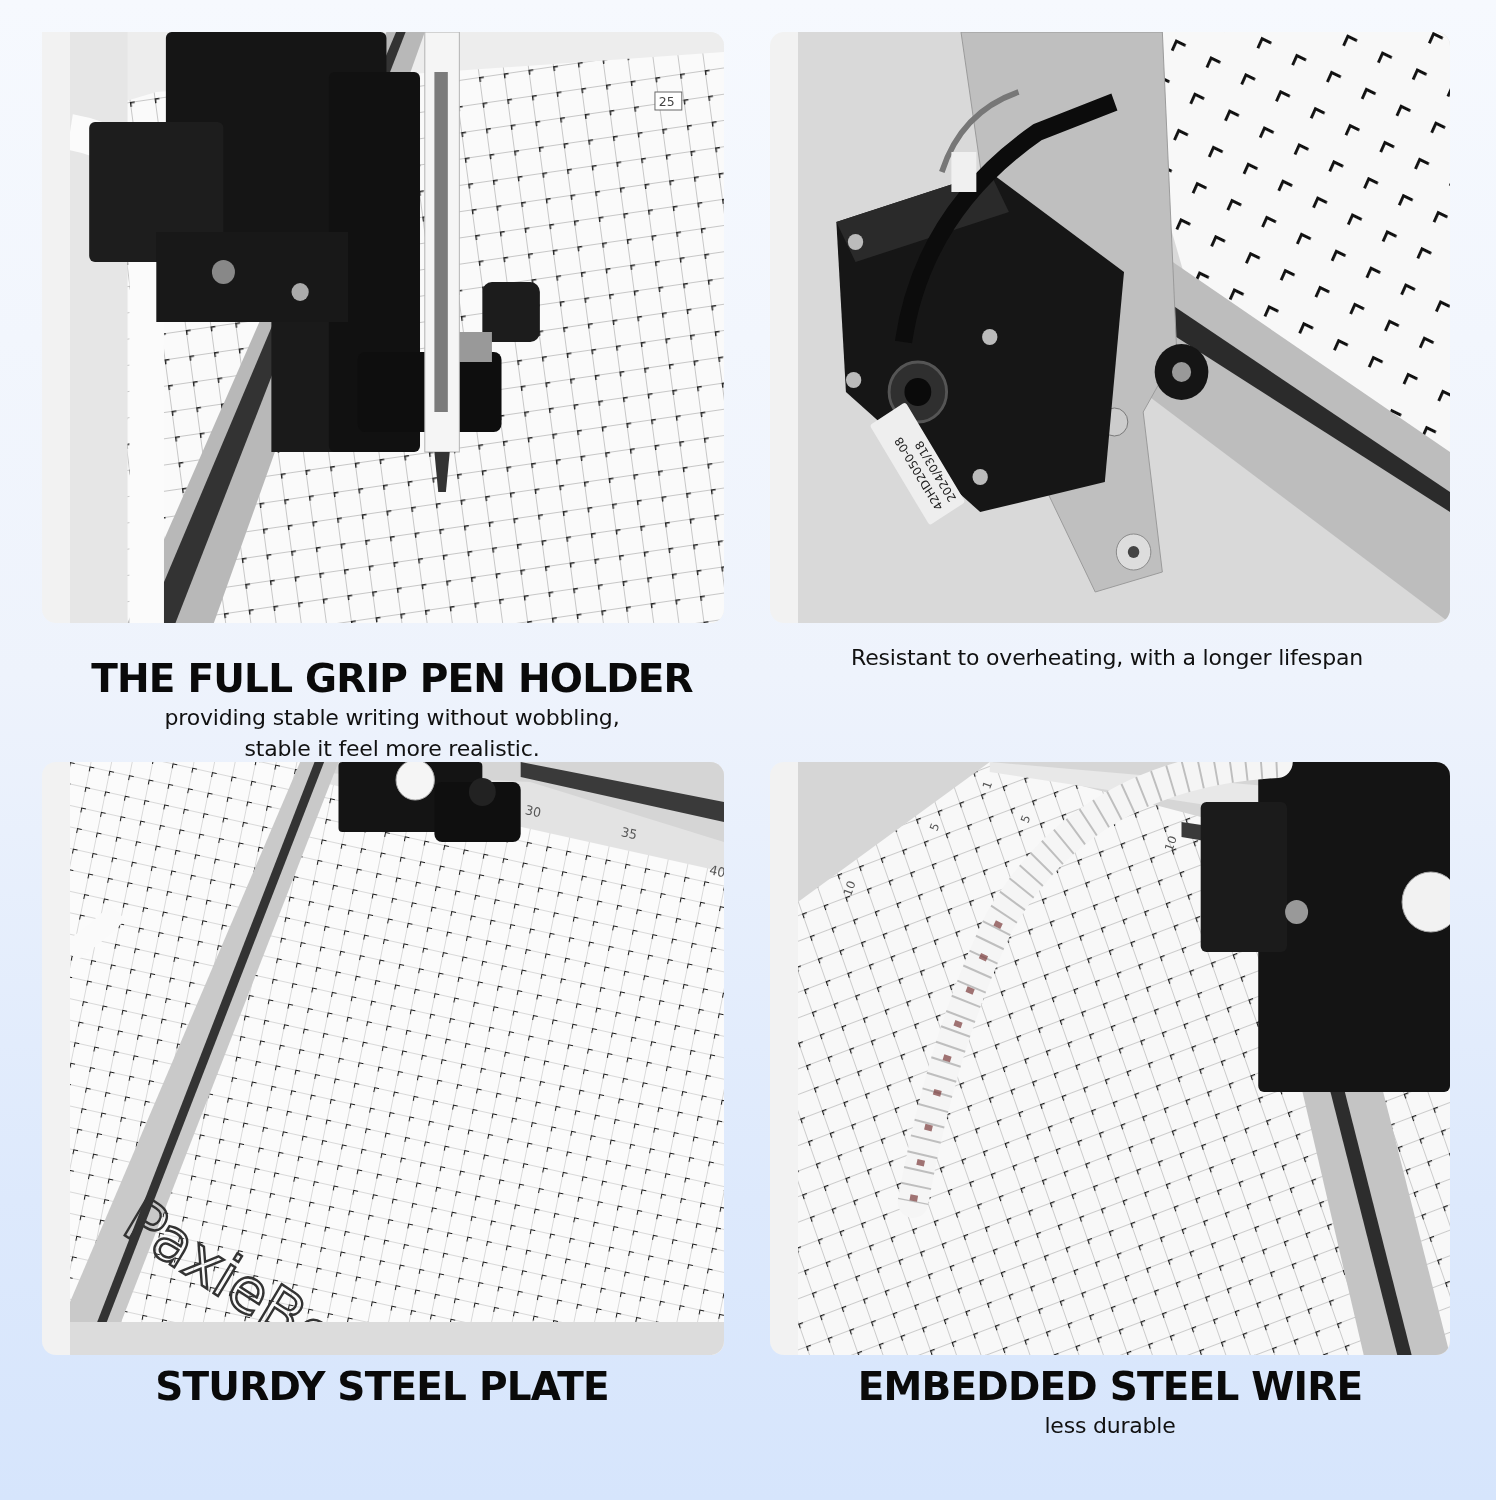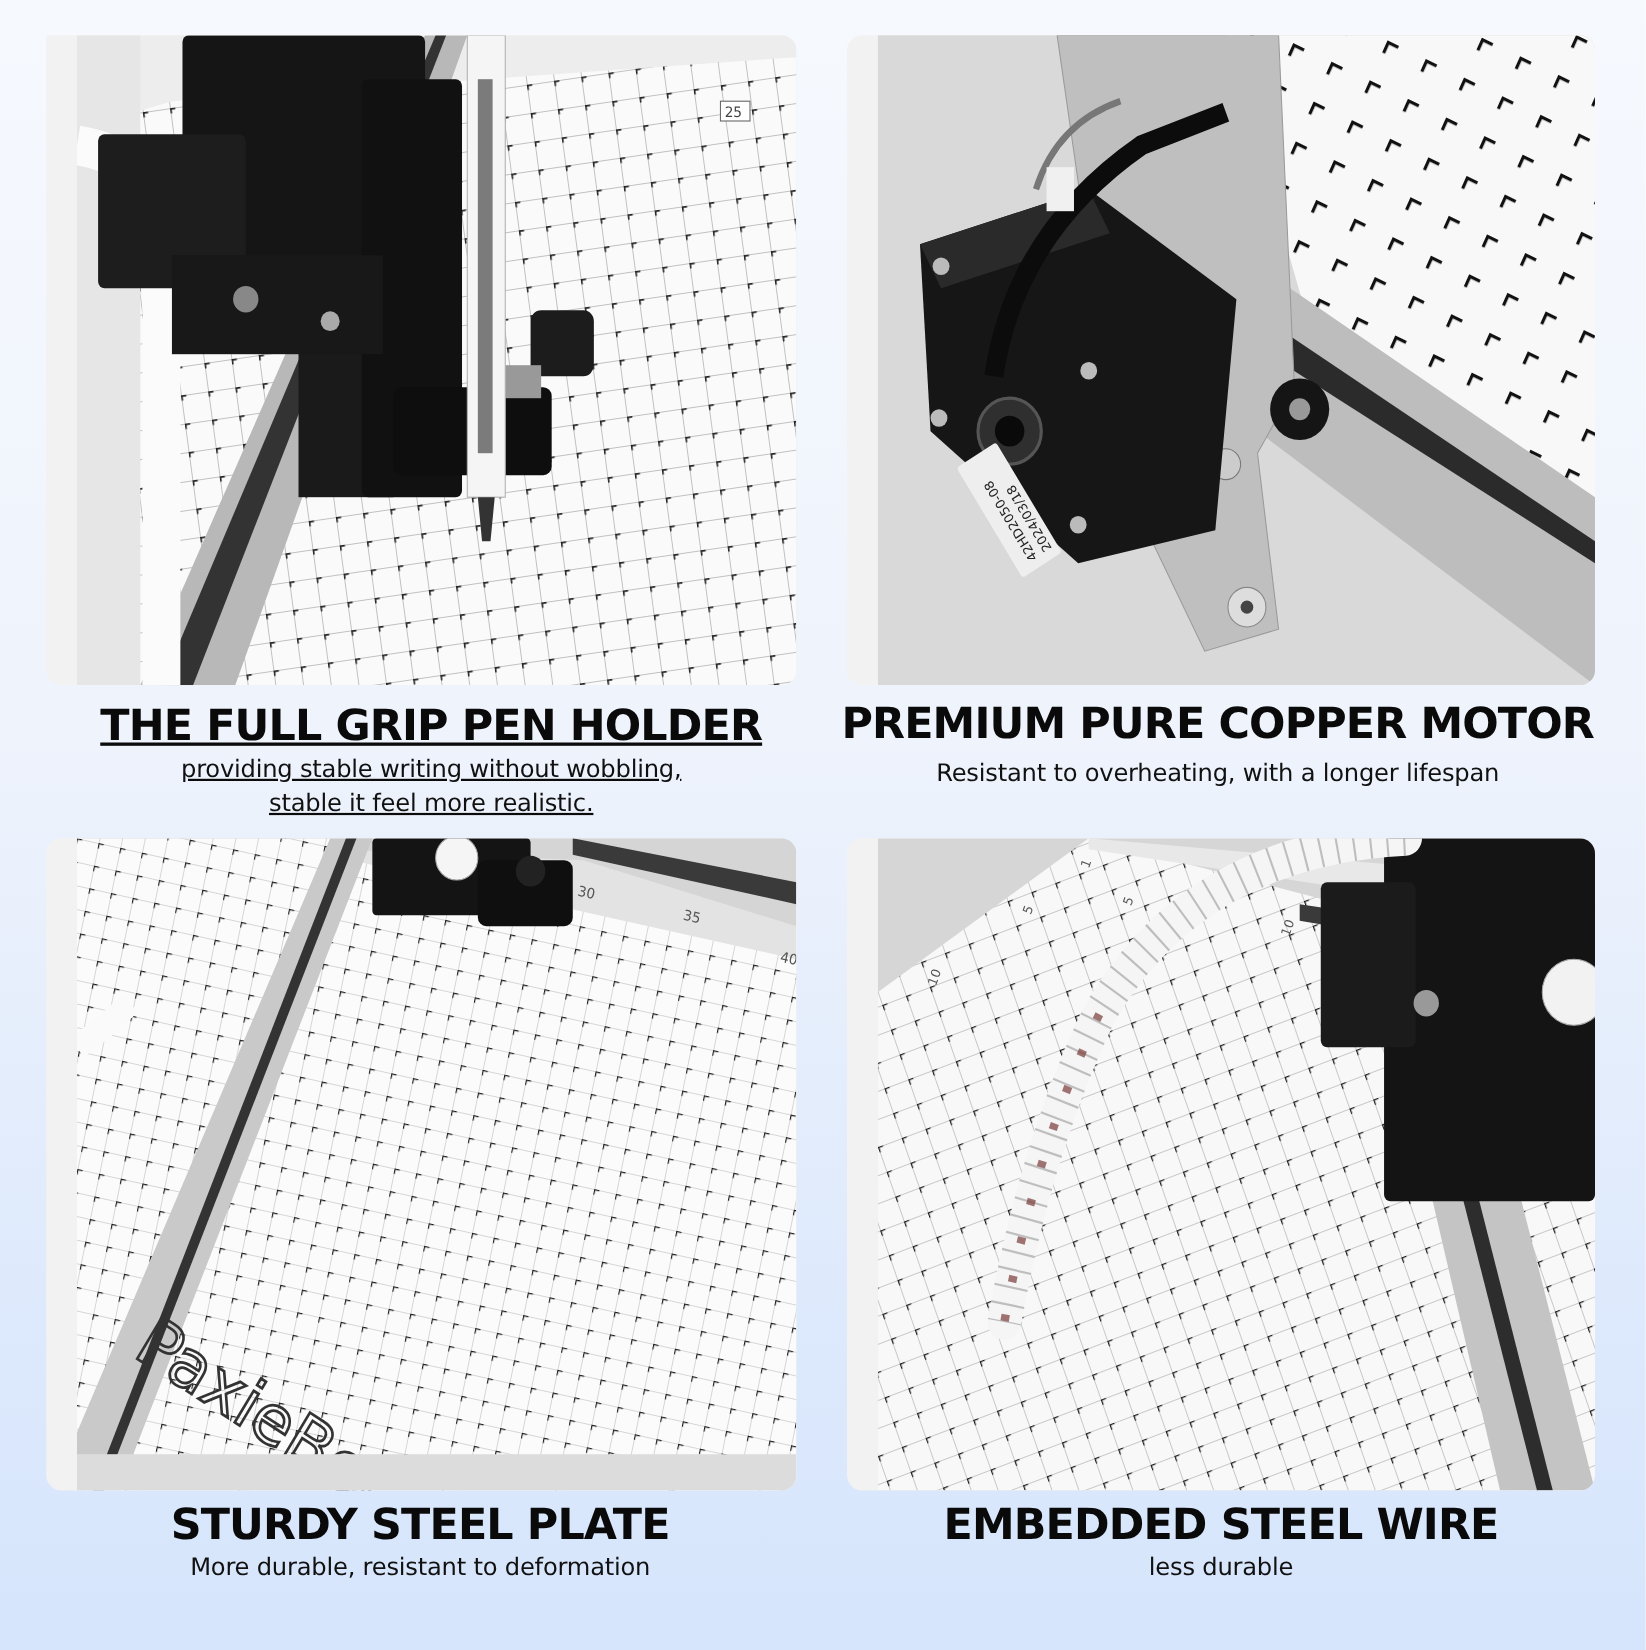--- a/index.html
+++ b/index.html
@@ -36,21 +36,21 @@
     color: #0a0a0a;
     white-space: nowrap;
   }
   .caption .desc {
     font-family: "DejaVu Sans", sans-serif;
     font-size: 22px;
     line-height: 31px;
     color: #111;
     letter-spacing: -0.2px;
   }
-  #c1 { left: 42px; top: 638px; width: 700px; text-decoration: underline; }
+  #c1 { left: 42px; top: 656px; width: 700px; }
   #c2 { left: 742px; top: 636px; width: 730px; }
   #c3 { left: 42px; top: 1364px; width: 680px; }
   #c4 { left: 770px; top: 1364px; width: 680px; }
 </style>
 </head>
 <body>
 
 <div class="panel" id="p1">
   <svg viewBox="0 0 682 591" preserveAspectRatio="none">
     <defs>
@@ -202,25 +202,23 @@
   </svg>
 </div>
 
 <div class="caption" id="c1">
   <div class="title">THE FULL GRIP PEN HOLDER</div>
   <div class="desc">providing stable writing without wobbling,</div>
   <div class="desc">stable it feel more realistic.</div>
 </div>
 
 <div class="caption" id="c2">
-  <div class="title">PREMIUM PURE COPPER MOTOR</div>
   <div class="desc" style="margin-top:6px">Resistant to overheating, with a longer lifespan</div>
 </div>
 
 <div class="caption" id="c3">
   <div class="title">STURDY STEEL PLATE</div>
-  <div class="desc">More durable, resistant to deformation</div>
 </div>
 
 <div class="caption" id="c4">
   <div class="title">EMBEDDED STEEL WIRE</div>
   <div class="desc">less durable</div>
 </div>
 
 </body></html>

